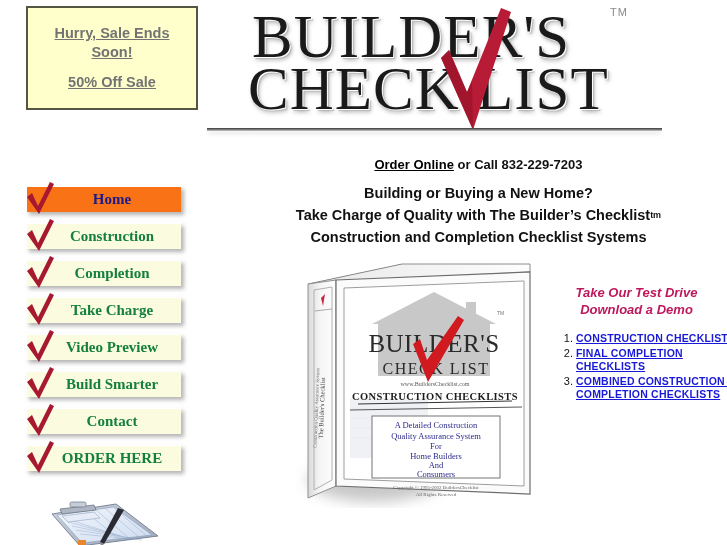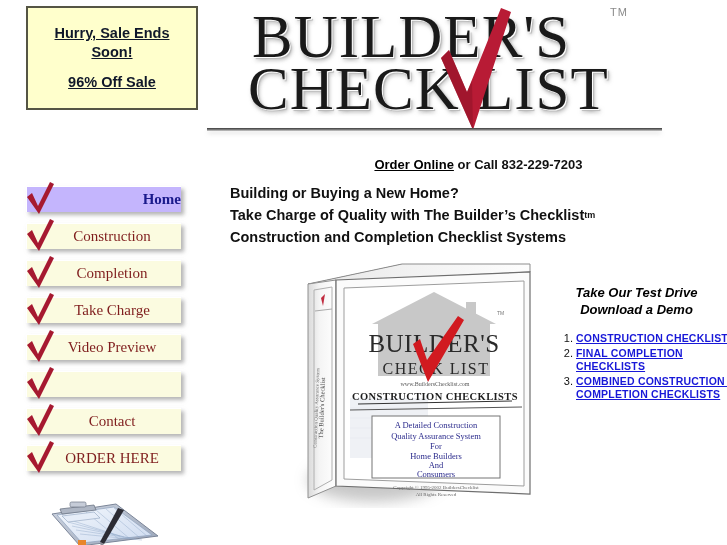--- a/index.html
+++ b/index.html
@@ -15,21 +15,21 @@
 
   
   .sale-box{
     position:absolute;left:26px;top:6px;width:172px;height:104px;
     background:#ffffcc;
     border:2px solid #555544;
     box-sizing:border-box;
     display:flex;flex-direction:column;align-items:center;justify-content:center;
   }
   .sale-line{
-    color:#0f172a;font-weight:bold;font-size:14.5px;
+    color:#737373;font-weight:bold;font-size:14.5px;
     text-decoration:underline;text-align:center;line-height:19px;
     font-family:"Liberation Sans", sans-serif;
     white-space:nowrap;
   }
   .sale-gap{height:11px;}
 
   
   .logo-wrap{
     position:absolute;left:200px;top:-2px;width:527px;height:145px;
   }
@@ -61,57 +61,58 @@
 
   
   .order-line{
     position:absolute;left:230px;top:157px;width:497px;
     text-align:center;font-size:13px;font-weight:bold;color:#111111;
     white-space:nowrap;
   }
   .order-line a{color:#000000;text-decoration:underline;}
   .tagline{
     position:absolute;left:230px;top:182px;width:497px;
-    text-align:left;font-size:14.5px;font-weight:bold;color:#111111;
+    text-align:center;font-size:14.5px;font-weight:bold;color:#111111;
     line-height:22px;
   }
   .tagline .tm{font-size:9px;vertical-align:2px;}
 
   
   .nav{position:absolute;left:26px;top:186px;width:176px;}
   .nav-btn{
     position:relative;
     width:155px;height:26px;margin-bottom:11px;
     background:#fbfbe0;
     border-top:1px solid #ffffff;
     border-left:1px solid #ffffff;
     box-shadow:3px 3px 4px rgba(120,120,120,.55);
     display:flex;align-items:center;justify-content:center;
     cursor:pointer;
     box-sizing:border-box;
   }
-  .nav-btn.active{background:#c4b5fd;justify-content:flex-end;}
+  .nav-btn.active{background:#f97316;}
   .nav-btn .lbl{
     font-family:"Liberation Serif", serif;
-    font-size:15px;color:#7f1d1d;
+    font-size:15px;color:#15803d;
     padding-left:16px;
     white-space:nowrap;
+    font-weight:bold;
   }
   .nav-btn.active .lbl{color:#1a1a8c;font-weight:bold;}
   .nav-check{
     position:absolute;left:-2px;top:-6px;width:30px;height:34px;
   }
 
   
   .binder{position:absolute;left:294px;top:258px;width:250px;height:250px;}
 
   
   .testdrive{
     position:absolute;left:549px;top:284px;width:175px;
-    text-align:center;color:#000000;font-weight:bold;font-style:italic;
+    text-align:center;color:#be185d;font-weight:bold;font-style:italic;
     font-size:13px;line-height:17px;
   }
   .dl-list{
     position:absolute;left:552px;top:332px;width:175px;
     margin:0;padding:0 0 0 24px;
     font-size:11px;color:#111111;
   }
   .dl-list li{
     margin-bottom:1px;line-height:13.5px;
   }
@@ -125,21 +126,21 @@
 </style>
 </head>
 <body>
 
 <div class="page">
 
   <div class="sale-box">
     <div class="sale-line">Hurry, Sale Ends</div>
     <div class="sale-line">Soon!</div>
     <div class="sale-gap"></div>
-    <div class="sale-line">96% Off Sale</div>
+    <div class="sale-line">50% Off Sale</div>
   </div>
 
   <div class="logo-wrap">
     <div class="logo-l1">BUILDER'S</div>
     <div class="logo-l2">CHECK   LIST</div>
     <div class="logo-tm">TM</div>
     <svg class="logo-check" viewBox="0 0 74 125">
       <path d="M2 52 L10 44 L28 86 L62 2 L72 6 L34 124 Z" fill="#b81b35"></path>
       <path d="M2 52 L10 44 L28 86 L33 75 L34 124 Z" fill="#8e1227" opacity=".55"></path>
     </svg>
@@ -190,20 +191,21 @@
       <svg class="nav-check" viewBox="0 0 30 34">
         <path d="M2 16 L7 12 L13 25 L25 1 L29 3 L14 33 Z" fill="#a61930"></path>
       </svg>
       <span class="lbl">Video Preview</span>
     </div>
 
     <div class="nav-btn">
       <svg class="nav-check" viewBox="0 0 30 34">
         <path d="M2 16 L7 12 L13 25 L25 1 L29 3 L14 33 Z" fill="#a61930"></path>
       </svg>
+      <span class="lbl">Build Smarter</span>
     </div>
 
     <div class="nav-btn">
       <svg class="nav-check" viewBox="0 0 30 34">
         <path d="M2 16 L7 12 L13 25 L25 1 L29 3 L14 33 Z" fill="#a61930"></path>
       </svg>
       <span class="lbl">Contact</span>
     </div>
 
     <div class="nav-btn">

